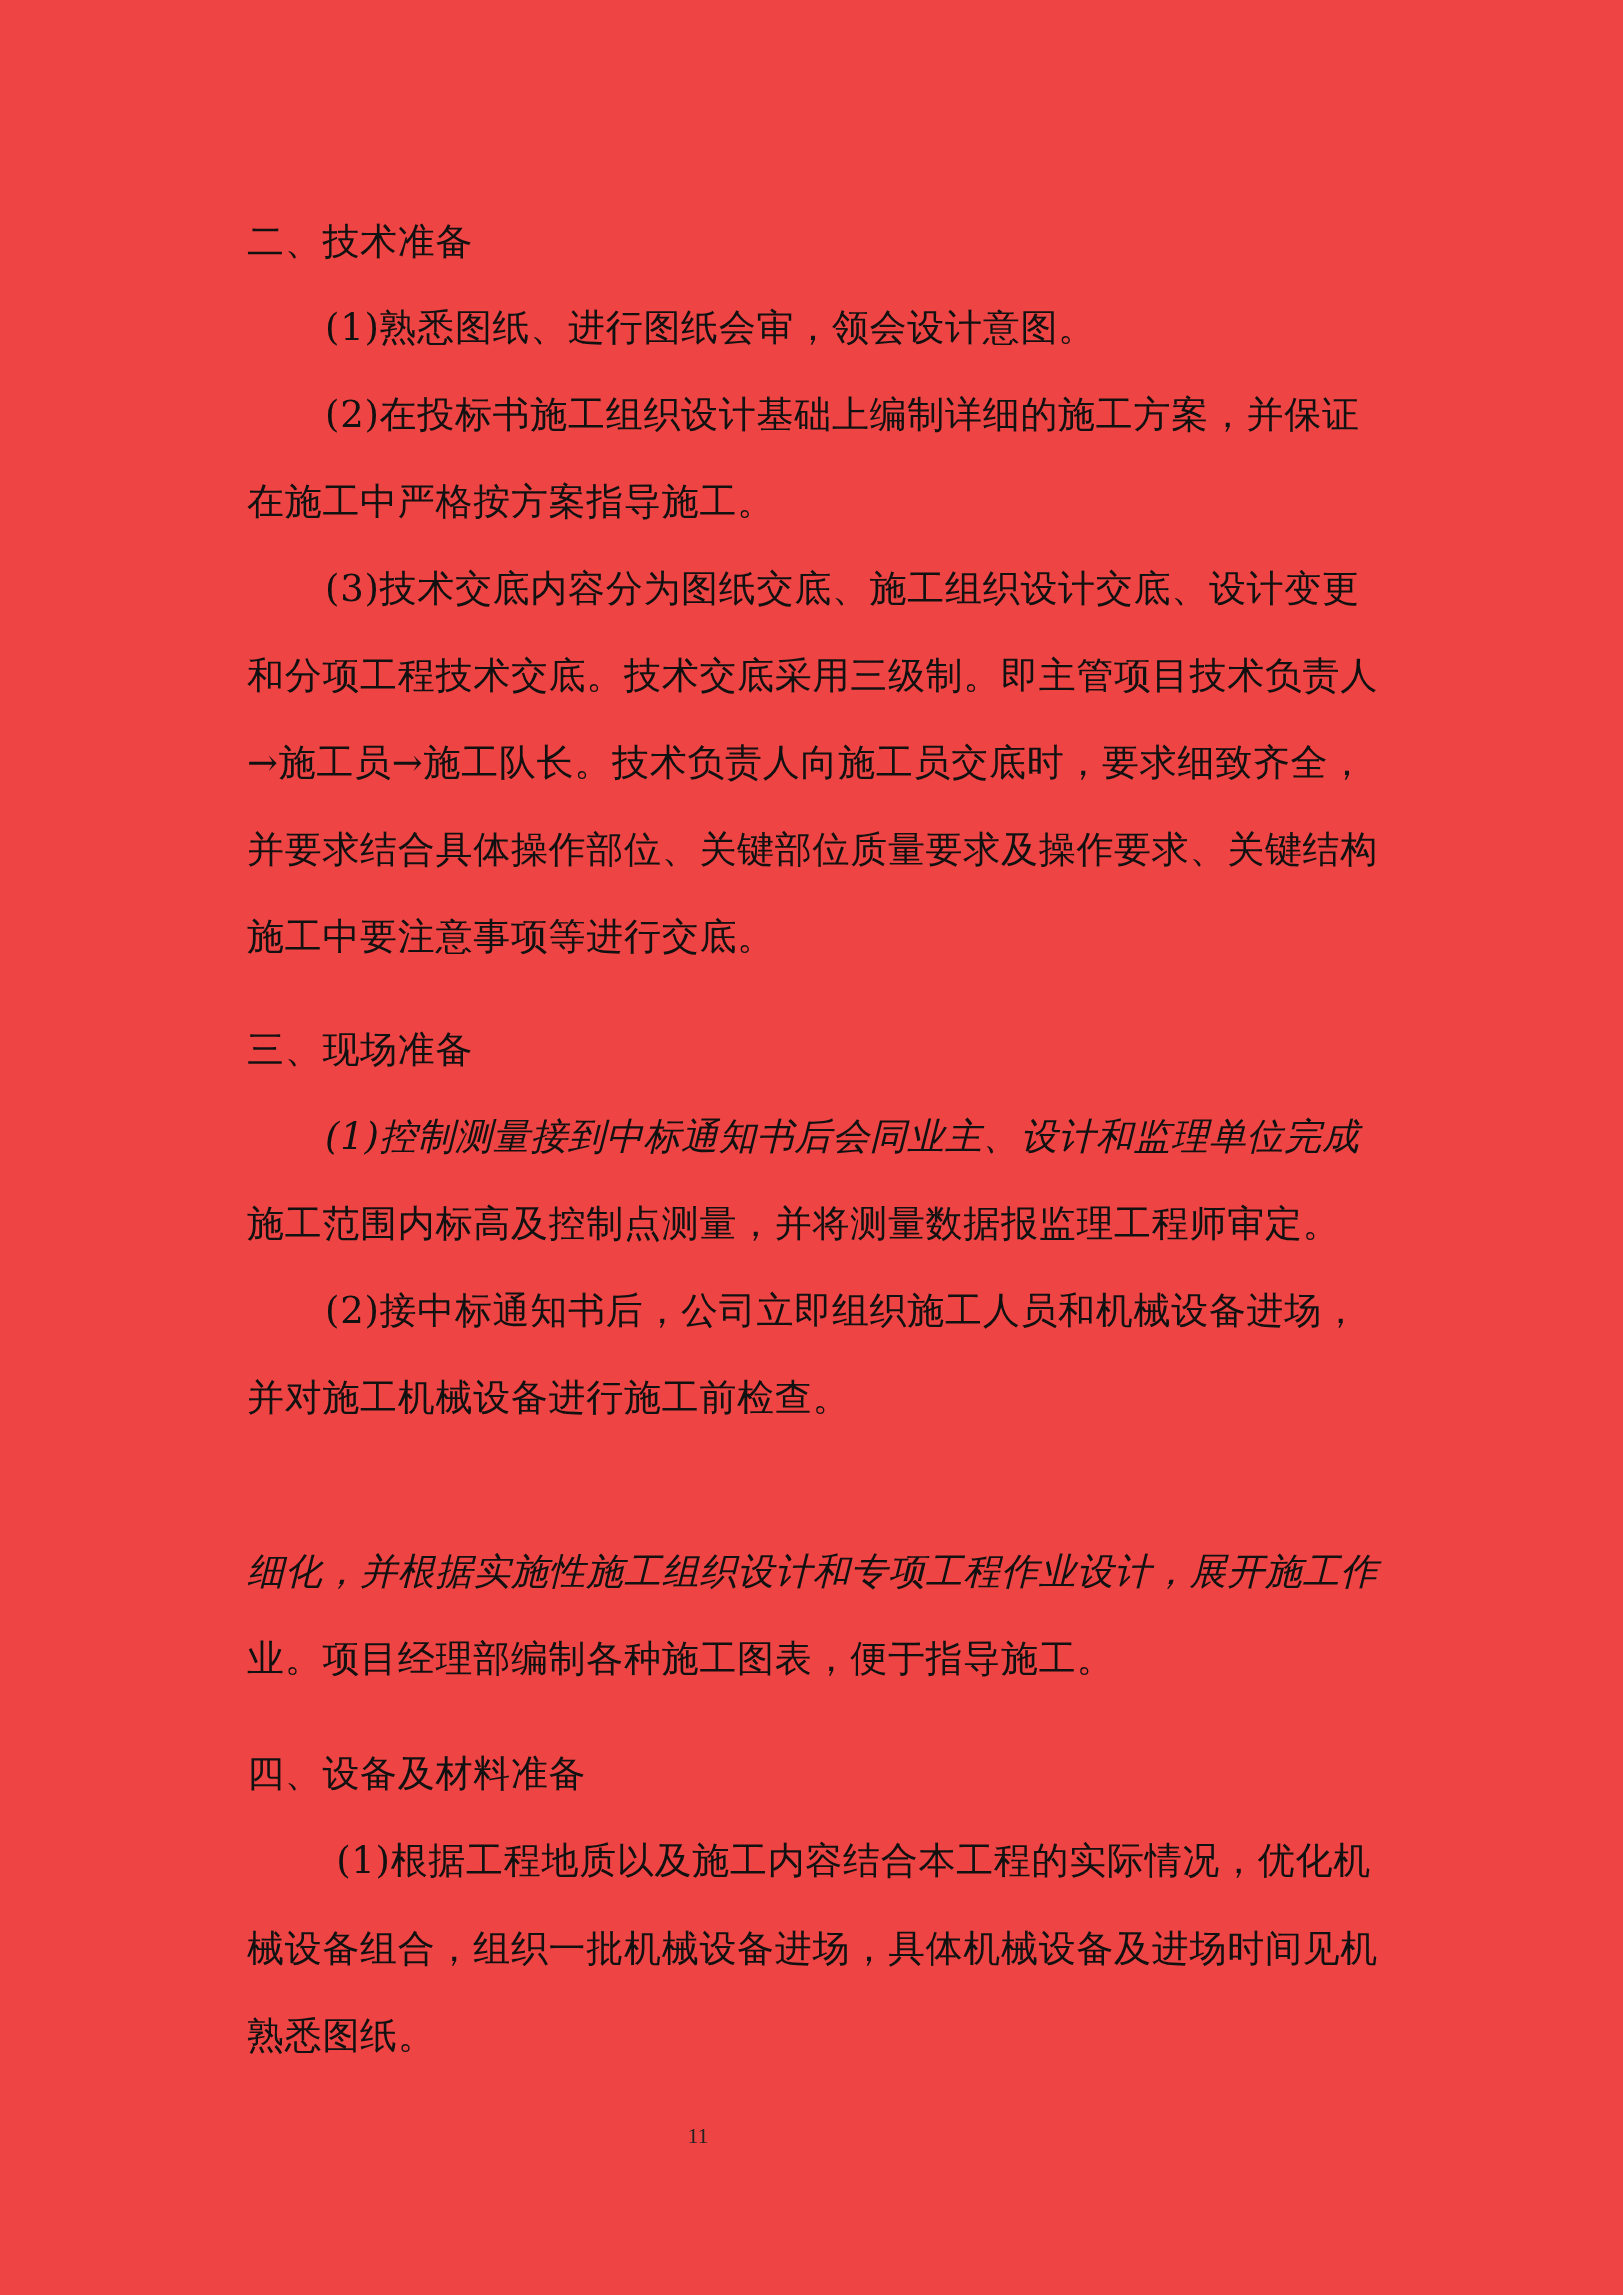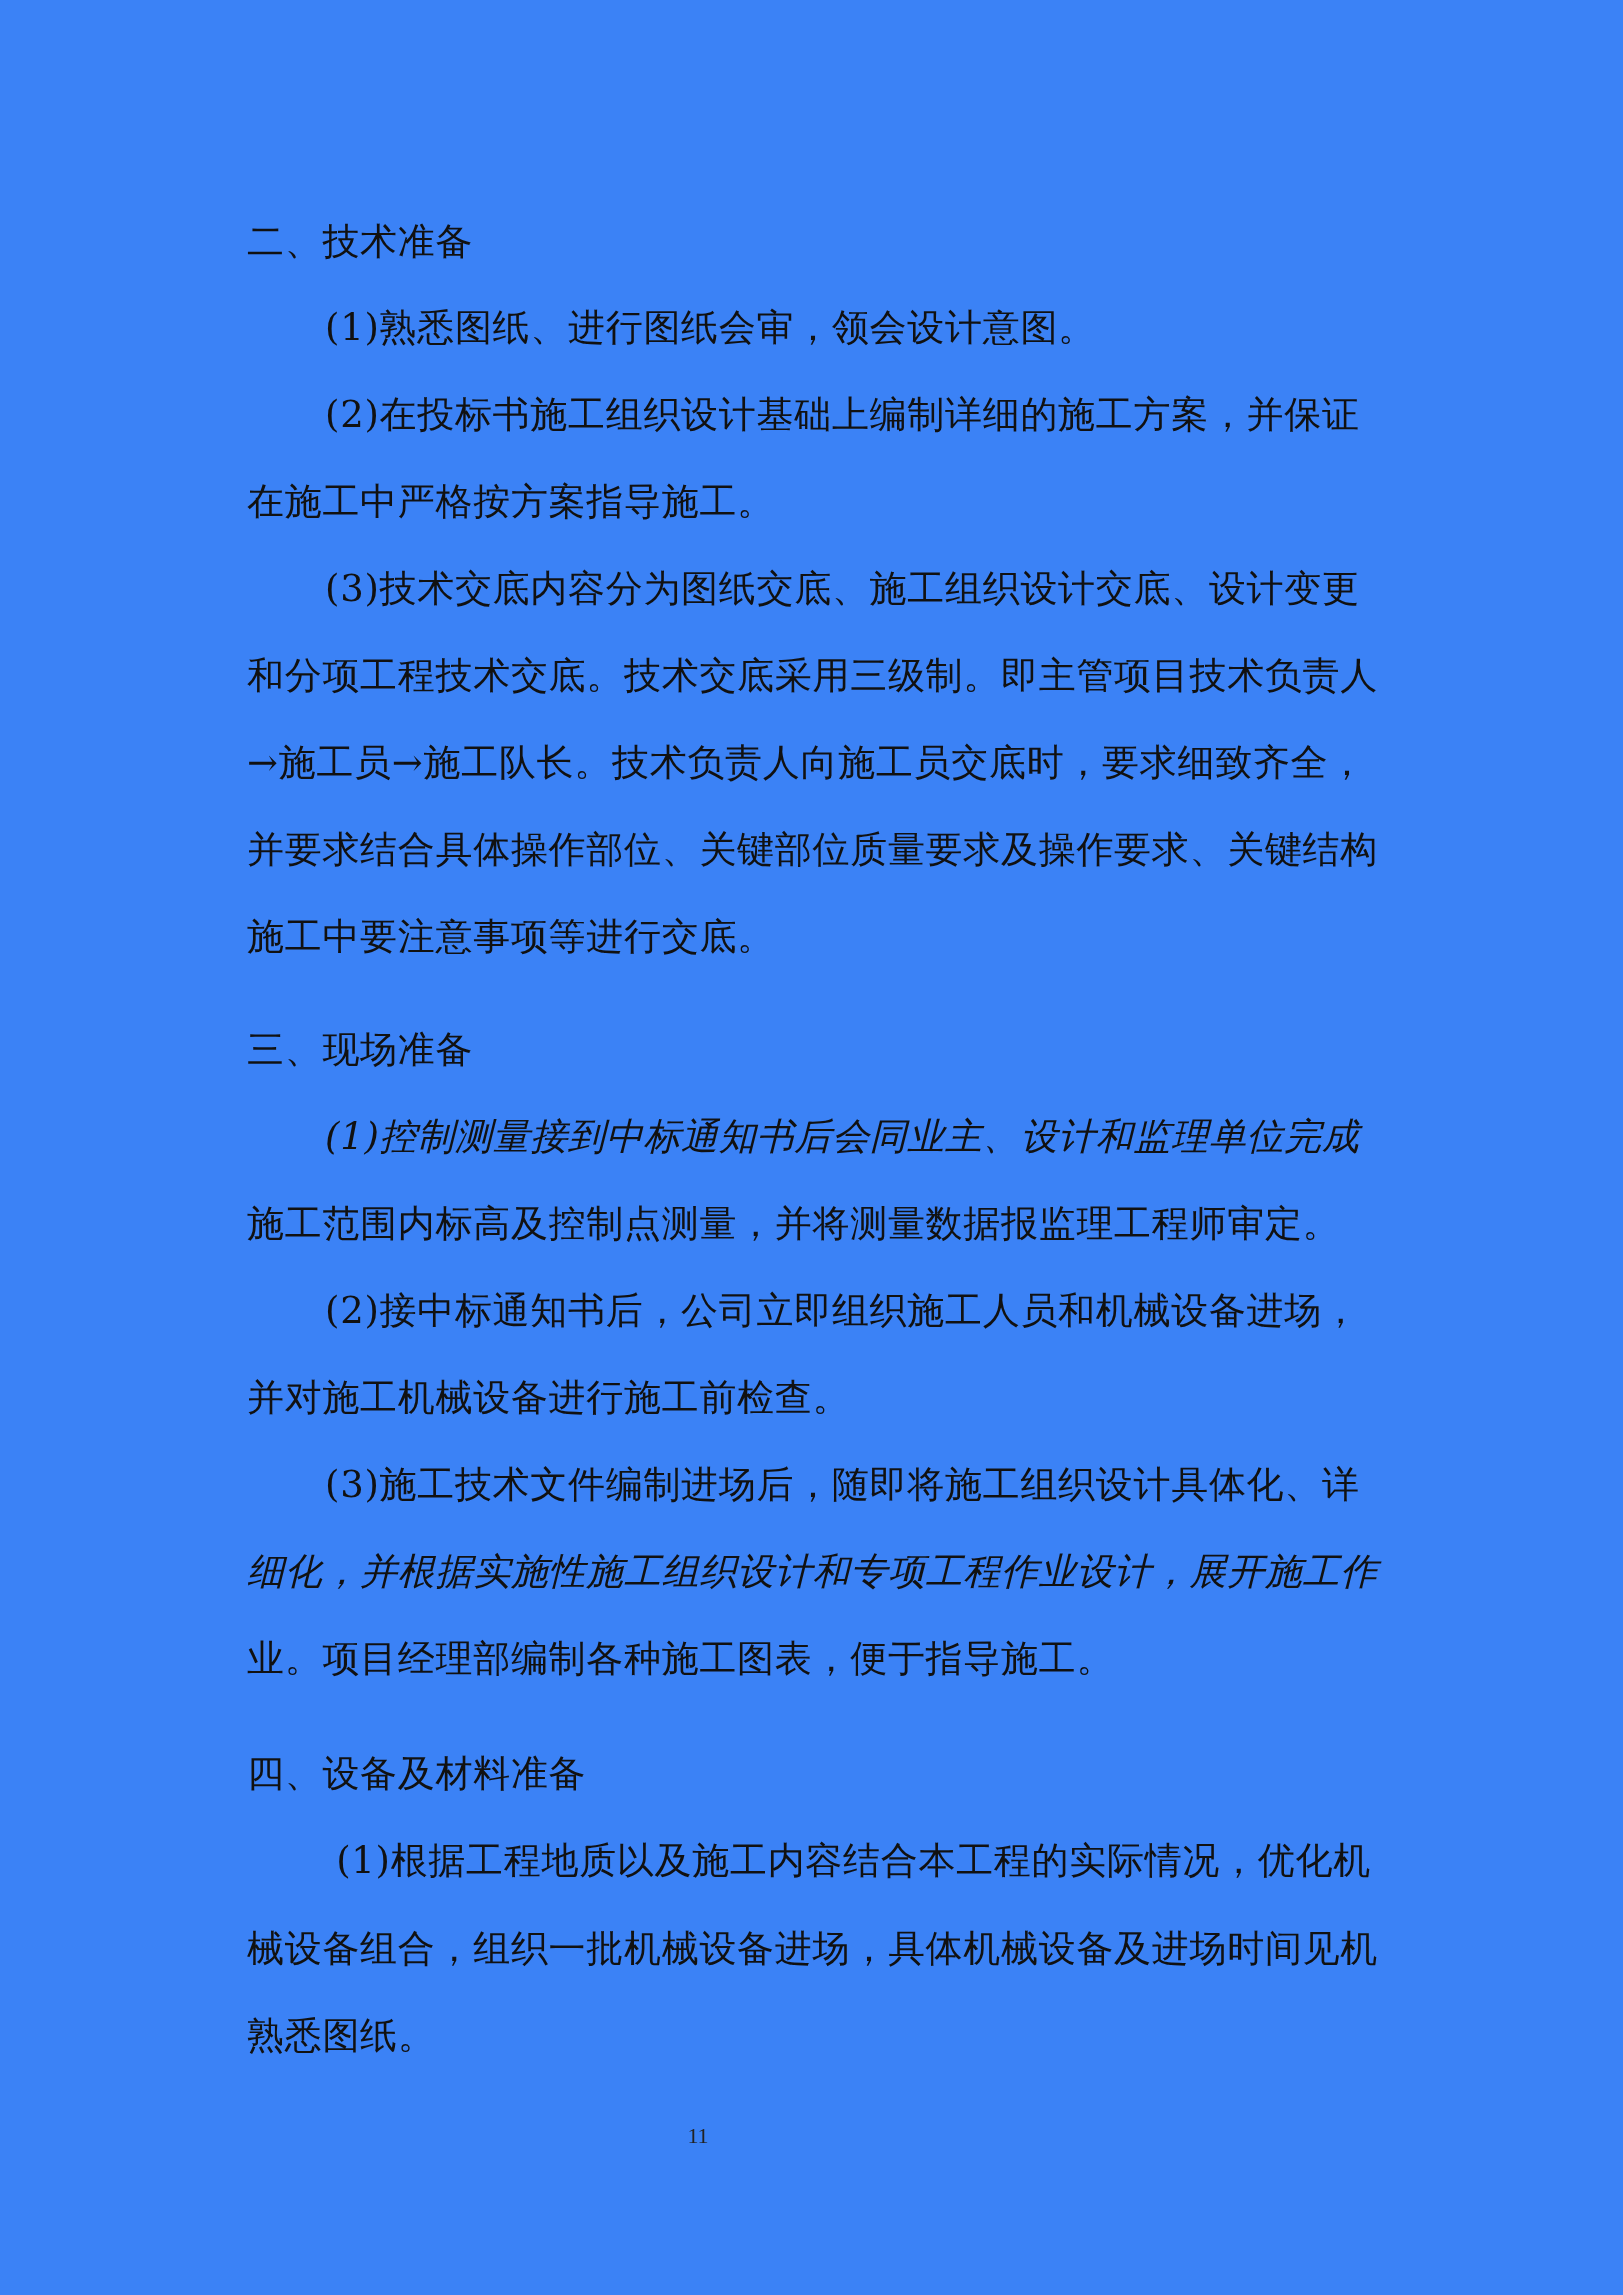--- a/index.html
+++ b/index.html
@@ -13,21 +13,21 @@
       position: relative;
       overflow: hidden;
       font-family: "DejaVu Serif", "Liberation Serif", serif;
       color: #111111;
     }
     .page {
       position: absolute;
       left: 0; top: 0;
       width: 1623px;
       height: 2295px;
-      background: #3b82f6;
+      background: #ef4444;
     }
     .line {
       position: absolute;
       left: 247px;
       width: 1135px;
       font-size: 37px;
       line-height: 52px;
       white-space: nowrap;
       letter-spacing: 0.7px;
     }
@@ -57,21 +57,20 @@
   <div class="line" style="top:650px;">和分项工程技术交底。技术交底采用三级制。即主管项目技术负责人</div>
   <div class="line" style="top:737px;">→施工员→施工队长。技术负责人向施工员交底时，要求细致齐全，</div>
   <div class="line" style="top:824px;">并要求结合具体操作部位、关键部位质量要求及操作要求、关键结构</div>
   <div class="line" style="top:911px;">施工中要注意事项等进行交底。</div>
 
   <div class="line heading" style="top:1024px;">三、现场准备</div>
   <div class="line indent" style="top:1111px;font-style:italic;">(1)控制测量接到中标通知书后会同业主、设计和监理单位完成</div>
   <div class="line" style="top:1198px;">施工范围内标高及控制点测量，并将测量数据报监理工程师审定。</div>
   <div class="line indent" style="top:1285px;">(2)接中标通知书后，公司立即组织施工人员和机械设备进场，</div>
   <div class="line" style="top:1372px;">并对施工机械设备进行施工前检查。</div>
-  <div class="line indent" style="top:1459px;">(3)施工技术文件编制进场后，随即将施工组织设计具体化、详</div>
   <div class="line" style="top:1546px;font-style:italic;">细化，并根据实施性施工组织设计和专项工程作业设计，展开施工作</div>
   <div class="line heading" style="top:1748px;">四、设备及材料准备</div>
 
   <div class="line" style="top:1633px;">业。项目经理部编制各种施工图表，便于指导施工。</div>
   <div class="line indent" style="top:1835px;text-align:center;">(1)根据工程地质以及施工内容结合本工程的实际情况，优化机</div>
   <div class="line" style="top:1923px;">械设备组合，组织一批机械设备进场，具体机械设备及进场时间见机</div>
   <div class="line" style="top:2010px;">熟悉图纸。</div>
 
   <div class="page-number">11</div>
 </div>

